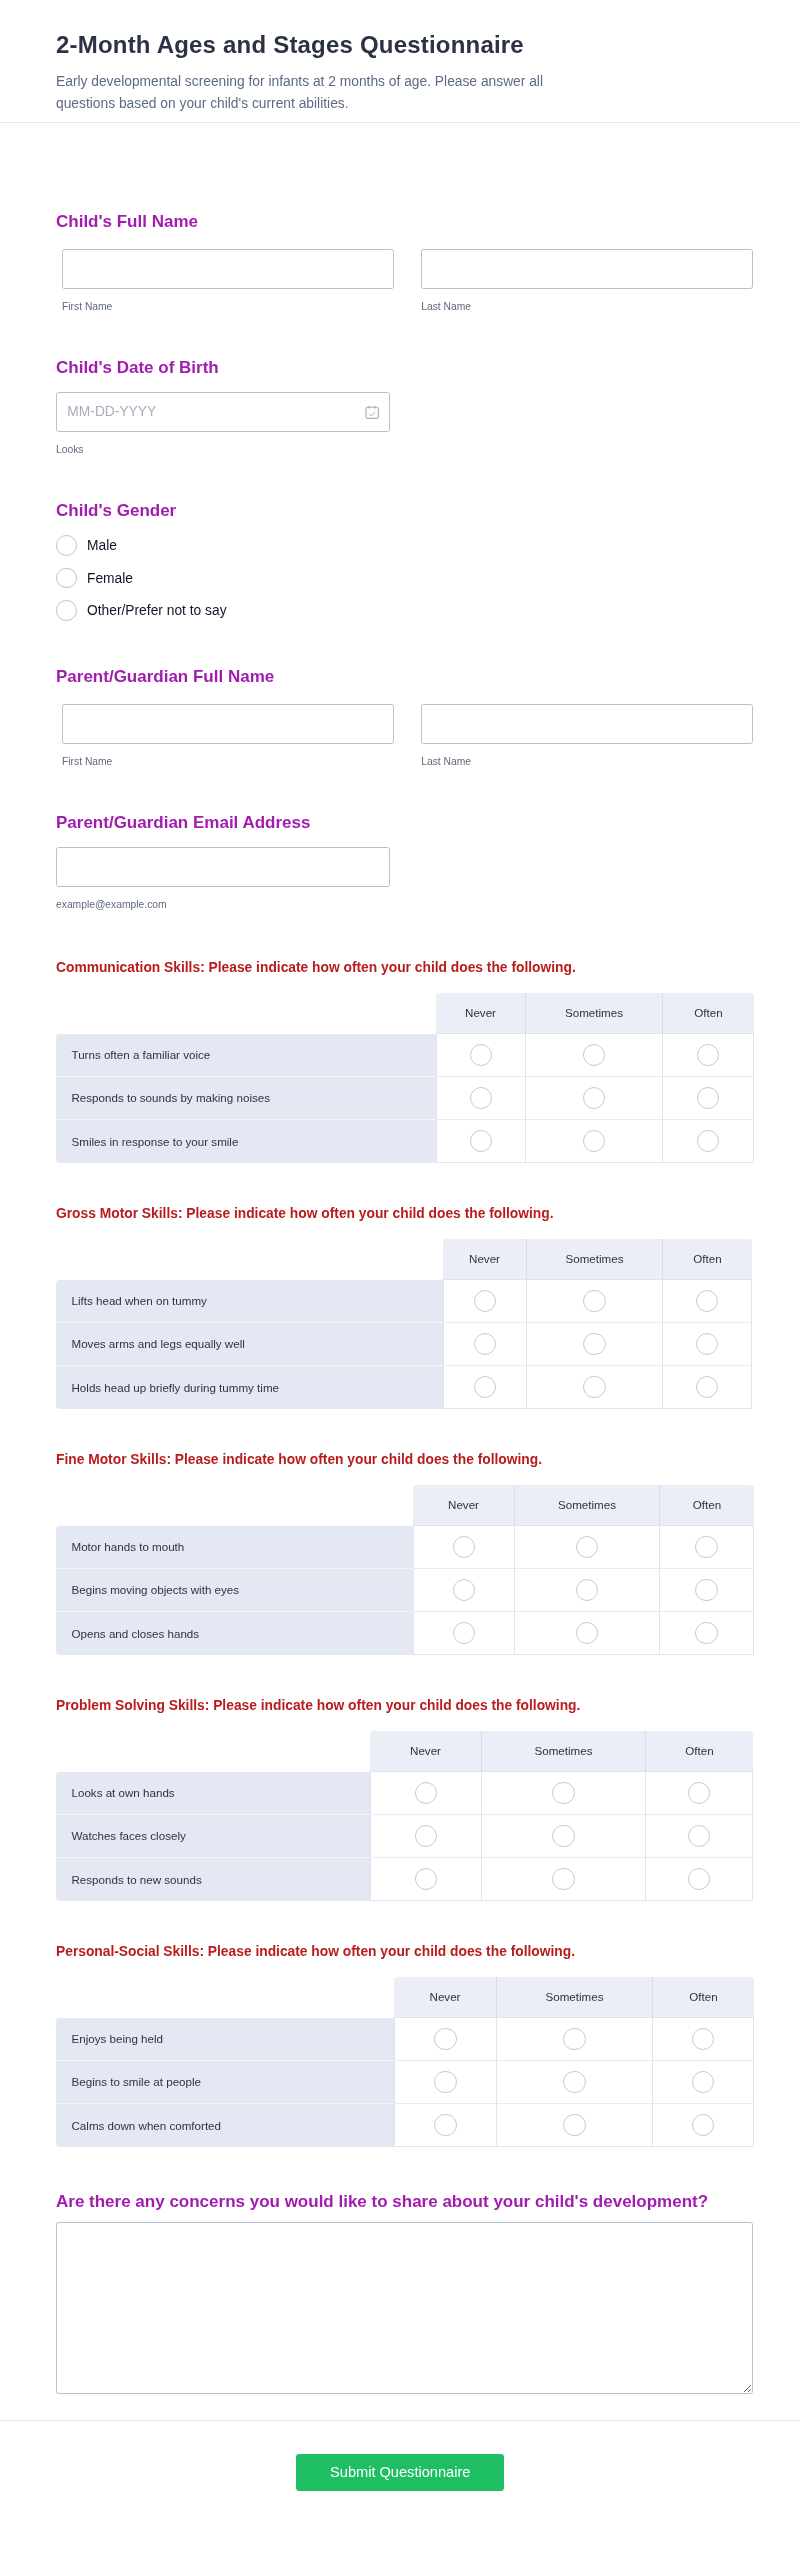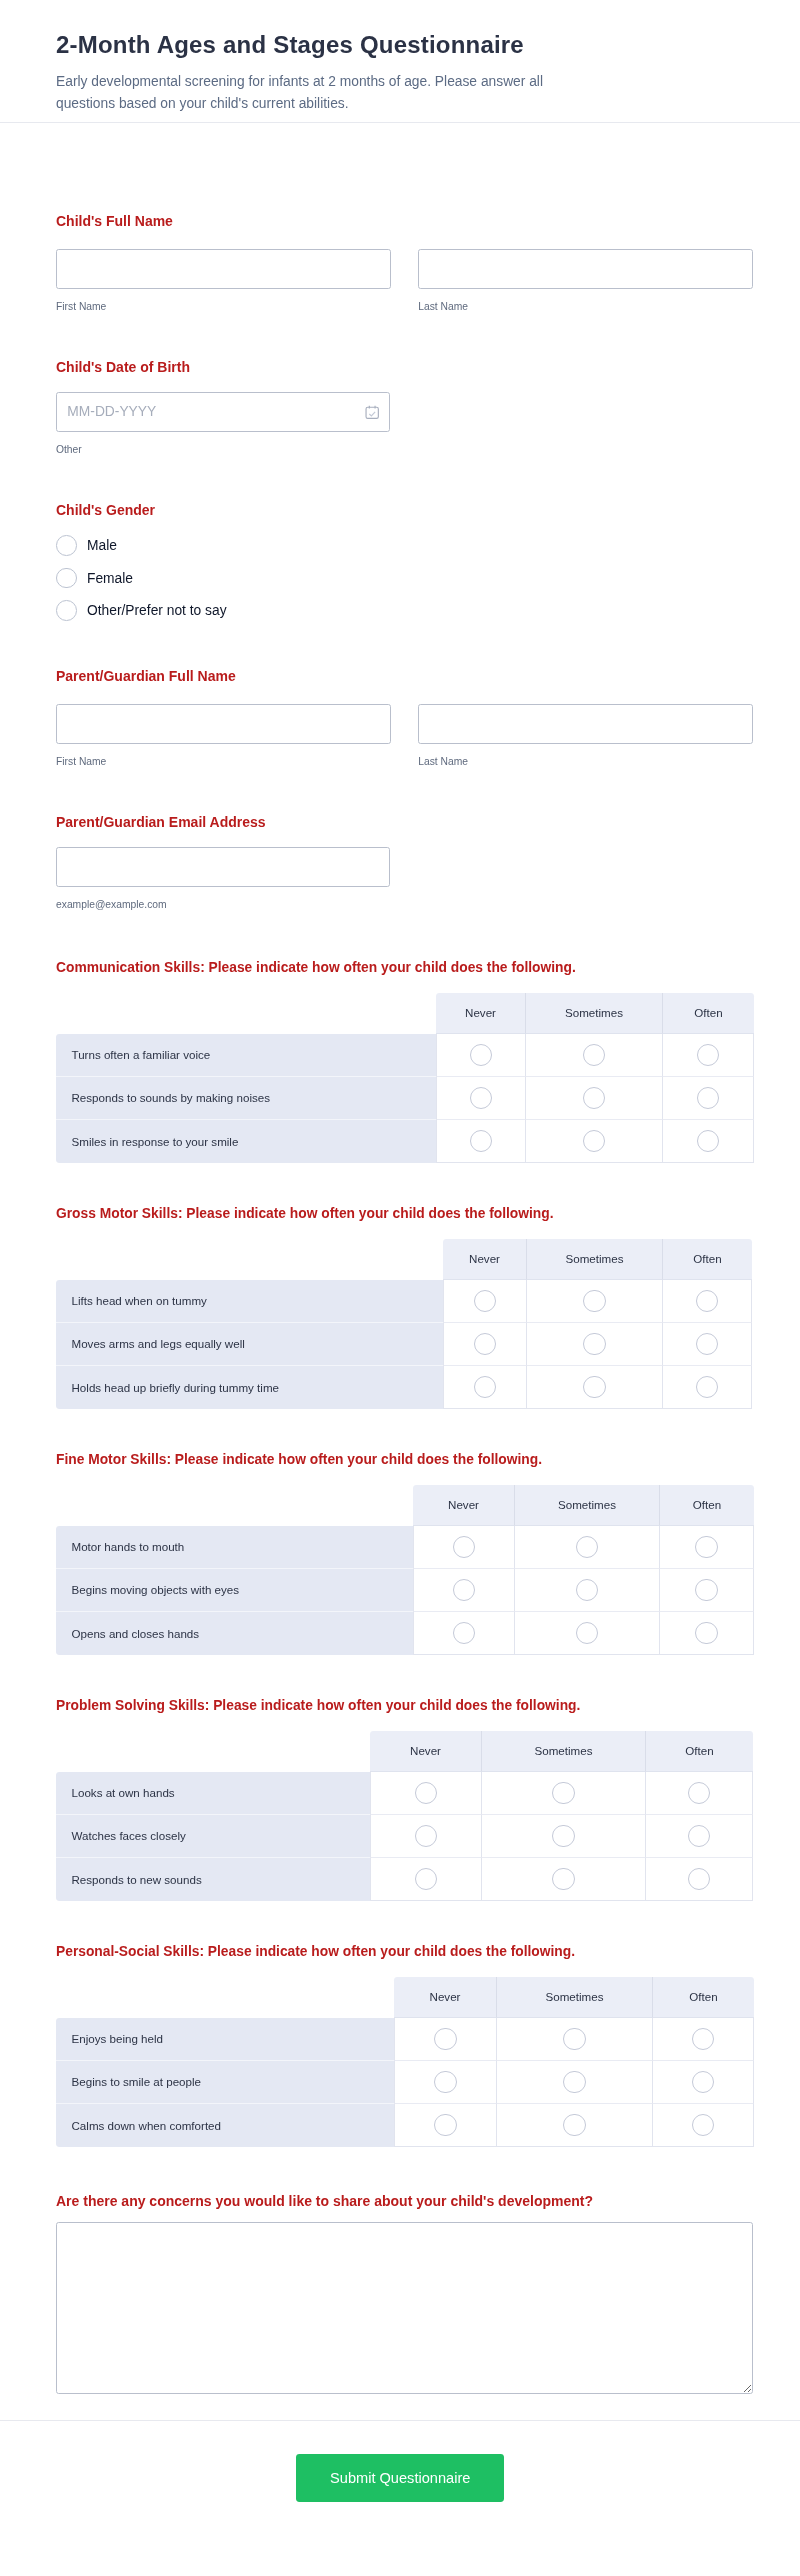--- a/index.html
+++ b/index.html
@@ -7,25 +7,25 @@
   .page { width:800px; min-height:2576px; background:#fff; box-sizing:border-box; }
   .content { padding:0 47px 0 56px; }
 
   
   .form-header { padding-top:22px; padding-bottom:6px; border-bottom:0.9px solid #e7e9ef; margin:8px -47px 0 -56px; }
   .form-header .inner { padding:0 47px 0 56px; }
   h1.form-title { margin:0; font-size:24px; line-height:29px; font-weight:700; color:#2b3245; letter-spacing:0.2px; }
   .form-subtitle { margin-top:12px; font-size:13.8px; line-height:22.4px; color:#5c6b84; max-width:538px; }
 
   
-  .field-label { font-weight:700; font-size:14px; line-height:17px; color:#b91c1c; }
+  .field-label { font-weight:700; font-size:17px; line-height:17px; color:#a21caf; }
   .sublabel { font-size:10.3px; line-height:13px; color:#5f6a7e; margin-top:11.2px; }
   .text-input { box-sizing:border-box; height:40px; border:0.9px solid #b9bfcc; border-radius:2.6px; background:#fff;
                 font-family:inherit; font-size:13.8px; color:#b91c1c; padding:0 10.3px; outline:none; width:100%; }
-  .two-col { display:flex; gap:27.5px; margin-top:19px; }
+  .two-col { display:flex; gap:27.5px; margin-top:19px;margin-left:6px; }
   .two-col .col { flex:1; }
 
   .lbl-mt-1 { margin-top:90px; }
   .lbl-mt    { margin-top:46px; }
 
   
   .date-wrap { position:relative; width:334px; margin-top:15.5px; }
   .date-wrap input::placeholder { color:#a6adbb; }
   .cal-icon { position:absolute; right:9.5px; top:12px; width:16.4px; height:16.4px; cursor:pointer; }
 
@@ -65,21 +65,21 @@
 
   
   .concerns-label { margin-top:46px; }
   .concerns-ta { box-sizing:border-box; display:block; width:697px; height:172px; margin-top:12px;
                  border:0.9px solid #b9bfcc; border-radius:2.6px; resize:both;
                  font-family:inherit; font-size:13.8px; color:#2c3345; padding:8.6px 10.3px; outline:none; }
 
   .footer-divider { height:0; border-top:0.9px solid #e7e9ef; margin:26px 0 0 -56px; width:800px; }
 
   .submit-wrap { margin-top:33px; text-align:center; margin-left:-8.6px; }
-  .submit-btn { display:inline-block; min-width:200px; height:48px; background:#1ebf63; color:#ffffff;
+  .submit-btn { display:inline-block; min-width:200px; height:37px; background:#1ebf63; color:#ffffff;
                 font-family:inherit; font-size:14.6px; font-weight:400; border:none; border-radius:3.4px;
                 padding:0 34px; cursor:pointer; }
   .bottom-pad { height:45px; }
 </style>
 </head>
 <body>
 
 <div class="page">
   <div class="content">
 
@@ -104,21 +104,21 @@
 
     <div class="field-label lbl-mt">Child's Date of Birth</div>
     <div class="date-wrap">
       <input class="text-input" type="text" placeholder="MM-DD-YYYY" style="">
       <svg class="cal-icon" viewBox="0 0 20 20" fill="none">
         <rect x="2.5" y="4" width="15" height="13.5" rx="2" stroke="#a8afbe" stroke-width="1.4"></rect>
         <line x1="6.5" y1="2" x2="6.5" y2="5.5" stroke="#a8afbe" stroke-width="1.4"></line>
         <line x1="13.5" y1="2" x2="13.5" y2="5.5" stroke="#a8afbe" stroke-width="1.4"></line>
         <path d="M6.5 12.2 L9 14.6 L13.6 9.6" stroke="#c3c9d6" stroke-width="1.4" fill="none"></path>
       </svg>
-      <div class="sublabel">Other</div>
+      <div class="sublabel">Looks</div>
     </div>
 
     <div class="field-label lbl-mt">Child's Gender</div>
     <div class="radio-group">
       <div class="radio-row">
         <span class="g-radio"></span>
         <span class="radio-label">Male</span>
       </div>
       <div class="radio-row">
         <span class="g-radio"></span>

